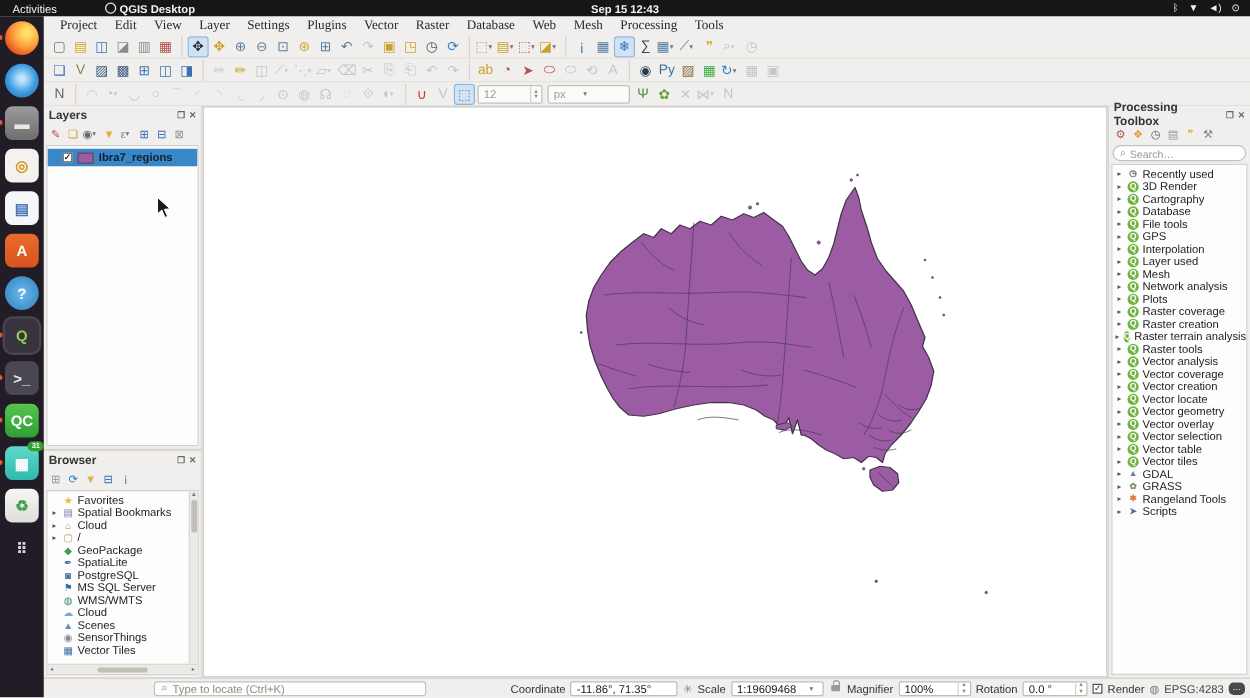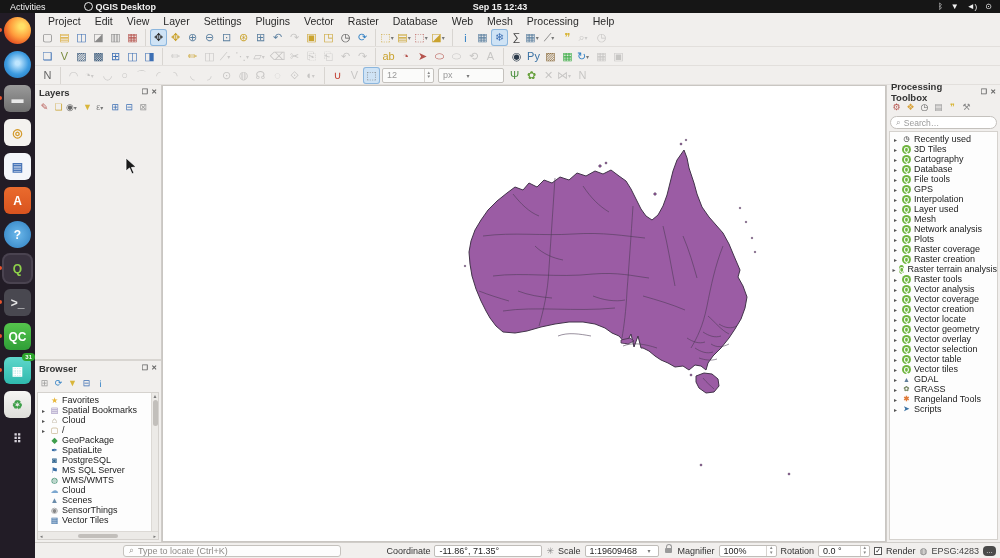--- a/index.html
+++ b/index.html
@@ -29,21 +29,21 @@
   
   .window { position:absolute; left:35px; top:13px; width:965px; height:545px; display:flex; flex-direction:column; background:#f1efed; }
 
   .titlebar { height:16px; background:linear-gradient(#e6e3e0,#dcd9d5); border-bottom:1px solid #c6c2be;
               display:flex; align-items:center; justify-content:center; position:relative; font-size:10px; font-weight:bold; color:#3a3a3a; }
   .winbtns { position:absolute; right:5px; top:2px; display:flex; gap:5px; }
   .winbtn { width:12px; height:12px; border-radius:50%; background:#d2ceca; border:1px solid #bdb9b4; font-size:7px;
             display:flex; align-items:center; justify-content:center; color:#444; }
 
   .menubar { height:15px; display:flex; align-items:center; padding-left:6px; font-size:10.5px; color:#2a2a2a; background:#f1efed; }
-  .menubar span { padding:1px 7px; }
+  .menubar span { padding:1px 7px;font-family:Liberation Serif, serif; }
 
   .tbrow { height:19px; display:flex; align-items:center; padding-left:4px; border-bottom:1px solid #e2dfdc; background:#f1efed; }
   .tgroup { display:flex; align-items:center; }
   .tgroup + .tgroup { border-left:1px solid #d8d5d1; margin-left:4px; padding-left:4px; }
   .tbtn { display:inline-flex; align-items:center; justify-content:center; min-width:17px; height:17px; border-radius:3px;
           font-size:11px; color:#666; }
   .tbtn[data-state="disabled"] { opacity:.3; }
   .tbtn[data-state="active"] { background:#cfe3f5; box-shadow:inset 0 0 0 1px #8cb6dd; }
   .dd { font-size:6px; color:#777; width:6px; }
   .dd:empty { width:0; }
@@ -212,21 +212,21 @@
       <span>View</span>
       <span>Layer</span>
       <span>Settings</span>
       <span>Plugins</span>
       <span>Vector</span>
       <span>Raster</span>
       <span>Database</span>
       <span>Web</span>
       <span>Mesh</span>
       <span>Processing</span>
-      <span>Help</span>
+      <span>Tools</span>
     </div>
 
   <div class="tbrow">
 
   <span class="tgroup">
         <span class="tbtn">
           <span style="color: rgb(119, 119, 119);">▢</span>
           <span class="dd"></span>
         </span>
         <span class="tbtn">
@@ -667,20 +667,27 @@
             </span>
             <span class="tbtn">
               <span style="color: rgb(61, 111, 180);">⊟</span>
               <span class="dd"></span>
             </span>
             <span class="tbtn">
               <span style="color: rgb(153, 153, 153);">⊠</span>
               <span class="dd"></span>
             </span>
           </div>
+        <div class="pbody">
+          <div class="layer-row">
+            <span class="cb">✓</span>
+            <span class="swatch" style="background: rgb(155, 92, 164);"></span>
+            <span>Ibra7_regions</span>
+          </div>
+        </div>
       </div>
       <div class="splitter"></div>
       <div class="panel" style="flex:1">
         <div class="ptitle">
             <span>Browser</span>
           <span class="pbtns">
               <span>❐</span>
               <span>✕</span>
             </span>
         </div>
@@ -859,21 +866,21 @@
 
             <div class="trow">
               <span class="chev">▸</span>
               <span class="pt-ico" style="color: rgb(102, 102, 102);">◷</span>
               <span>Recently used</span>
             </div>
 
             <div class="trow">
               <span class="chev">▸</span>
               <span class="pt-ico" style="background: rgb(111, 181, 63); color: rgb(255, 255, 255);">Q</span>
-              <span>3D Tiles</span>
+              <span>3D Render</span>
             </div>
 
             <div class="trow">
               <span class="chev">▸</span>
               <span class="pt-ico" style="background: rgb(111, 181, 63); color: rgb(255, 255, 255);">Q</span>
               <span>Cartography</span>
             </div>
 
             <div class="trow">
               <span class="chev">▸</span>
@@ -1029,21 +1036,21 @@
     </div>
   </div>
 
   <div class="statusbar">
     <span class="locator">
       <span>⌕</span>
       <span>Type to locate (Ctrl+K)</span>
     </span>
     <span class="sright">
       <span>Coordinate</span>
-      <span class="sfield" style="width:108px">-11.86°, 71.35°</span>
+      <span class="sfield" style="width:86px">-11.86°, 71.35°</span>
       <span style="color:#888">✳</span>
       <span>Scale</span>
       <span class="sfield" style="width:74px">
           <span style="flex:1">1:19609468</span>
           <span class="dd">▾</span>
         </span>
       <span class="lock"></span>
       <span>Magnifier</span>
       <span class="spin" style="width:58px">
           <span style="flex:1">100%</span>

